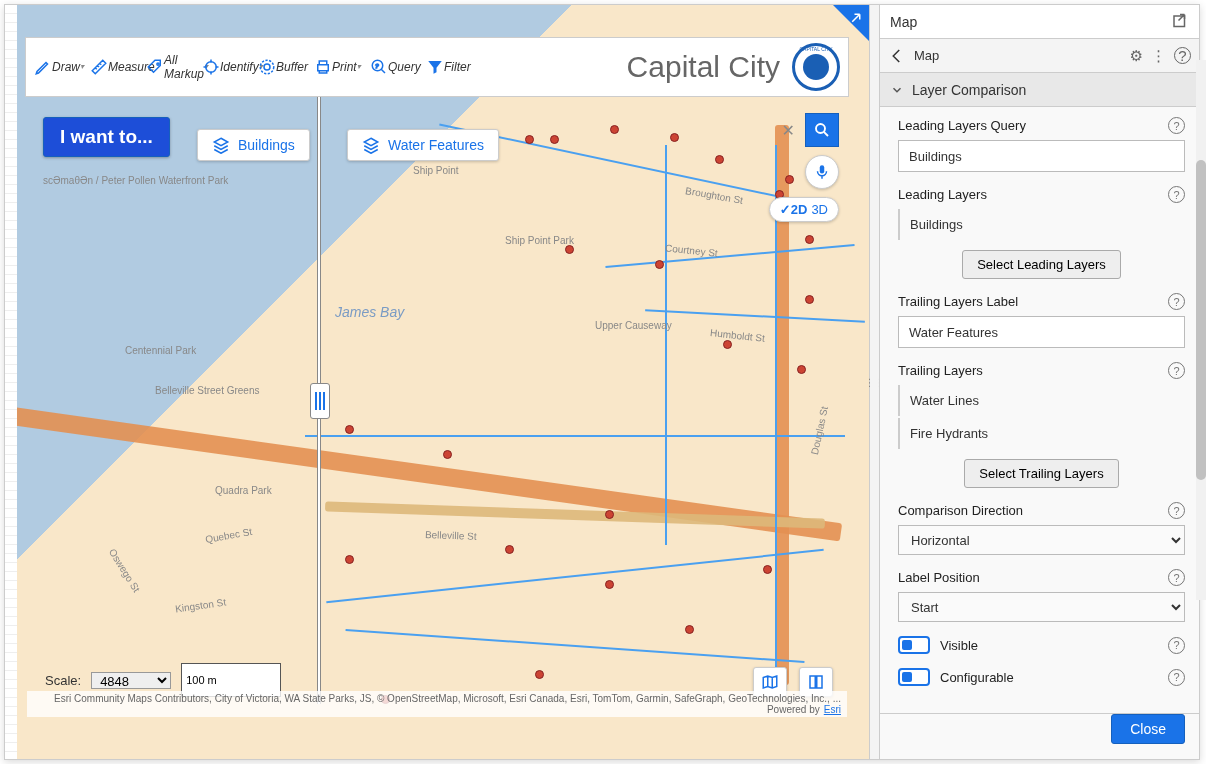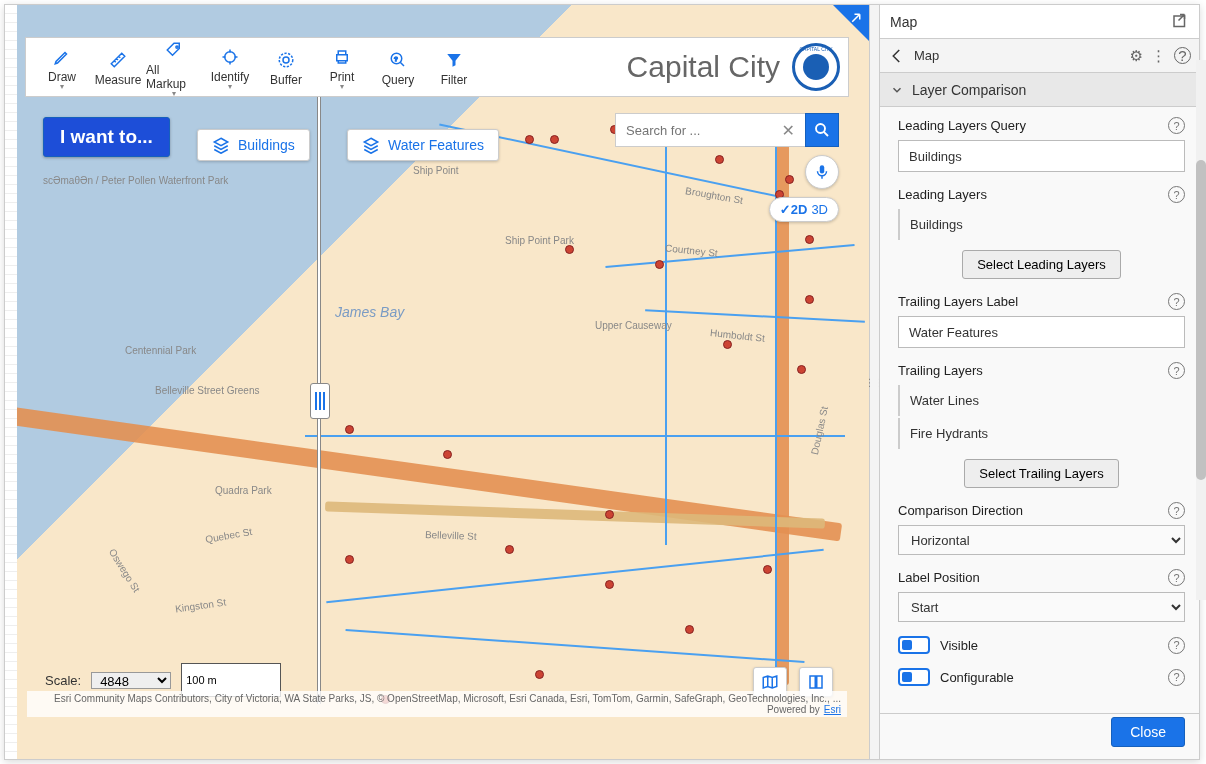--- a/index.html
+++ b/index.html
@@ -29,21 +29,21 @@
 .dots span { position:absolute; width:9px; height:9px; background:#c43; border:1px solid #822; border-radius:50%; }
 
 .bluelines { position:absolute; inset:0; }
 .bluelines span { position:absolute; background:#4aa0f0; height:2px; }
 
 .toolbar {
   position:absolute; top:32px; left:20px; right:20px; height:60px;
   background:#fff; border:1px solid #ccc; display:flex; align-items:center;
   padding:0 8px; z-index:10;
 }
-.tool { display:flex; flex-direction:column; align-items:center; width:56px; cursor:pointer; font-size:12px; color:#333; }
+.tool { display:flex; align-items:center; width:56px; cursor:pointer; font-size:12px; color:#333;font-style:italic; }
 .tool + .tool { margin-left: 0; }
 .tool-icon { color:#1a73e8; font-size:20px; height:26px; display:flex; align-items:center; }
 .tool .caret { font-size:8px; color:#888; margin-top:-2px; }
 
 .brand-title { margin-left:auto; font-size:30px; color:#666; font-weight:400; padding-right:12px; }
 .brand-logo { width:48px; height:48px; border:3px solid #1a5fb4; border-radius:50%; background:#fff; display:flex; align-items:center; justify-content:center; position:relative; }
 .brand-logo::before { content:""; width:26px; height:26px; background:#1a5fb4; border-radius:50%; }
 .brand-year { position:absolute; bottom:2px; font-size:6px; color:#fff; z-index:1; }
 .brand-ring-text { position:absolute; top:0; font-size:5px; color:#1a5fb4; }
 
@@ -116,21 +116,21 @@
 .btn-grey { display:block; margin:10px auto; padding:6px 14px; border:1px solid #aaa; background:#eee; font-size:13px; cursor:pointer; border-radius:3px; }
 
 .toggle-row { display:flex; align-items:center; gap:10px; margin:14px 0; }
 .toggle { width:32px; height:18px; border:2px solid #1a73e8; border-radius:4px; position:relative; background:#fff; cursor:pointer; }
 .toggle::after { content:""; position:absolute; left:2px; top:2px; width:10px; height:10px; background:#1a73e8; border-radius:2px; }
 .toggle-row .lbl { font-size:13px; color:#222; }
 
 .scroll-stub { position:absolute; right:0; top:60px; width:10px; height:540px; background:#f1f1f1; }
 .scroll-thumb { position:absolute; right:0; top:100px; width:10px; height:320px; background:#c1c1c1; border-radius:5px; }
 
-.panel-footer { height:46px; border-top:1px solid #ccc; display:flex; align-items:flex-end; justify-content:flex-end; padding:12px 14px; background:#f9f9f9; }
+.panel-footer { height:46px; border-top:1px solid #ccc; display:flex; align-items:flex-start; justify-content:flex-end; padding:0 14px; background:#f9f9f9; }
 .close-btn { background:#1a73e8; color:#fff; border:1px solid #1560bd; border-radius:3px; padding:6px 18px; font-size:14px; cursor:pointer; }
 
 svg { display:block; }
 .ico { width:18px; height:18px; }
 </style>
 </head>
 <body>
 
 <div class="outer">
 
@@ -305,21 +305,20 @@
 
     <div class="swipe-bar">
       <div class="swipe-handle">
           <span></span>
           <span></span>
           <span></span>
         </div>
     </div>
 
     <div class="search-wrap">
-      <input class="search-input" placeholder="Search for ..." style="">
       <span class="search-clear">✕</span>
       <div class="search-btn">
         <svg class="ico" viewBox="0 0 24 24" fill="none" stroke="#fff" stroke-width="2.5">
             <circle cx="10" cy="10" r="6"></circle>
             <path d="M20 20l-5.5-5.5"></path>
           </svg>
       </div>
     </div>
 
     <div class="geoloc">

